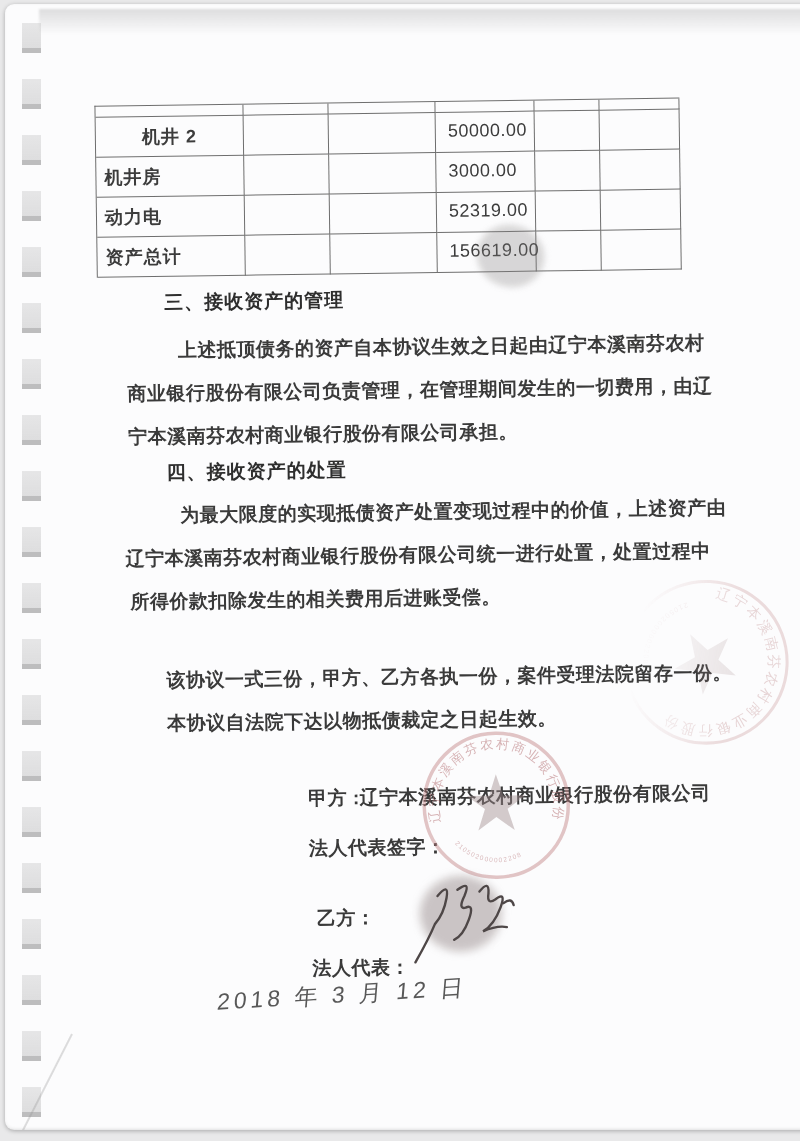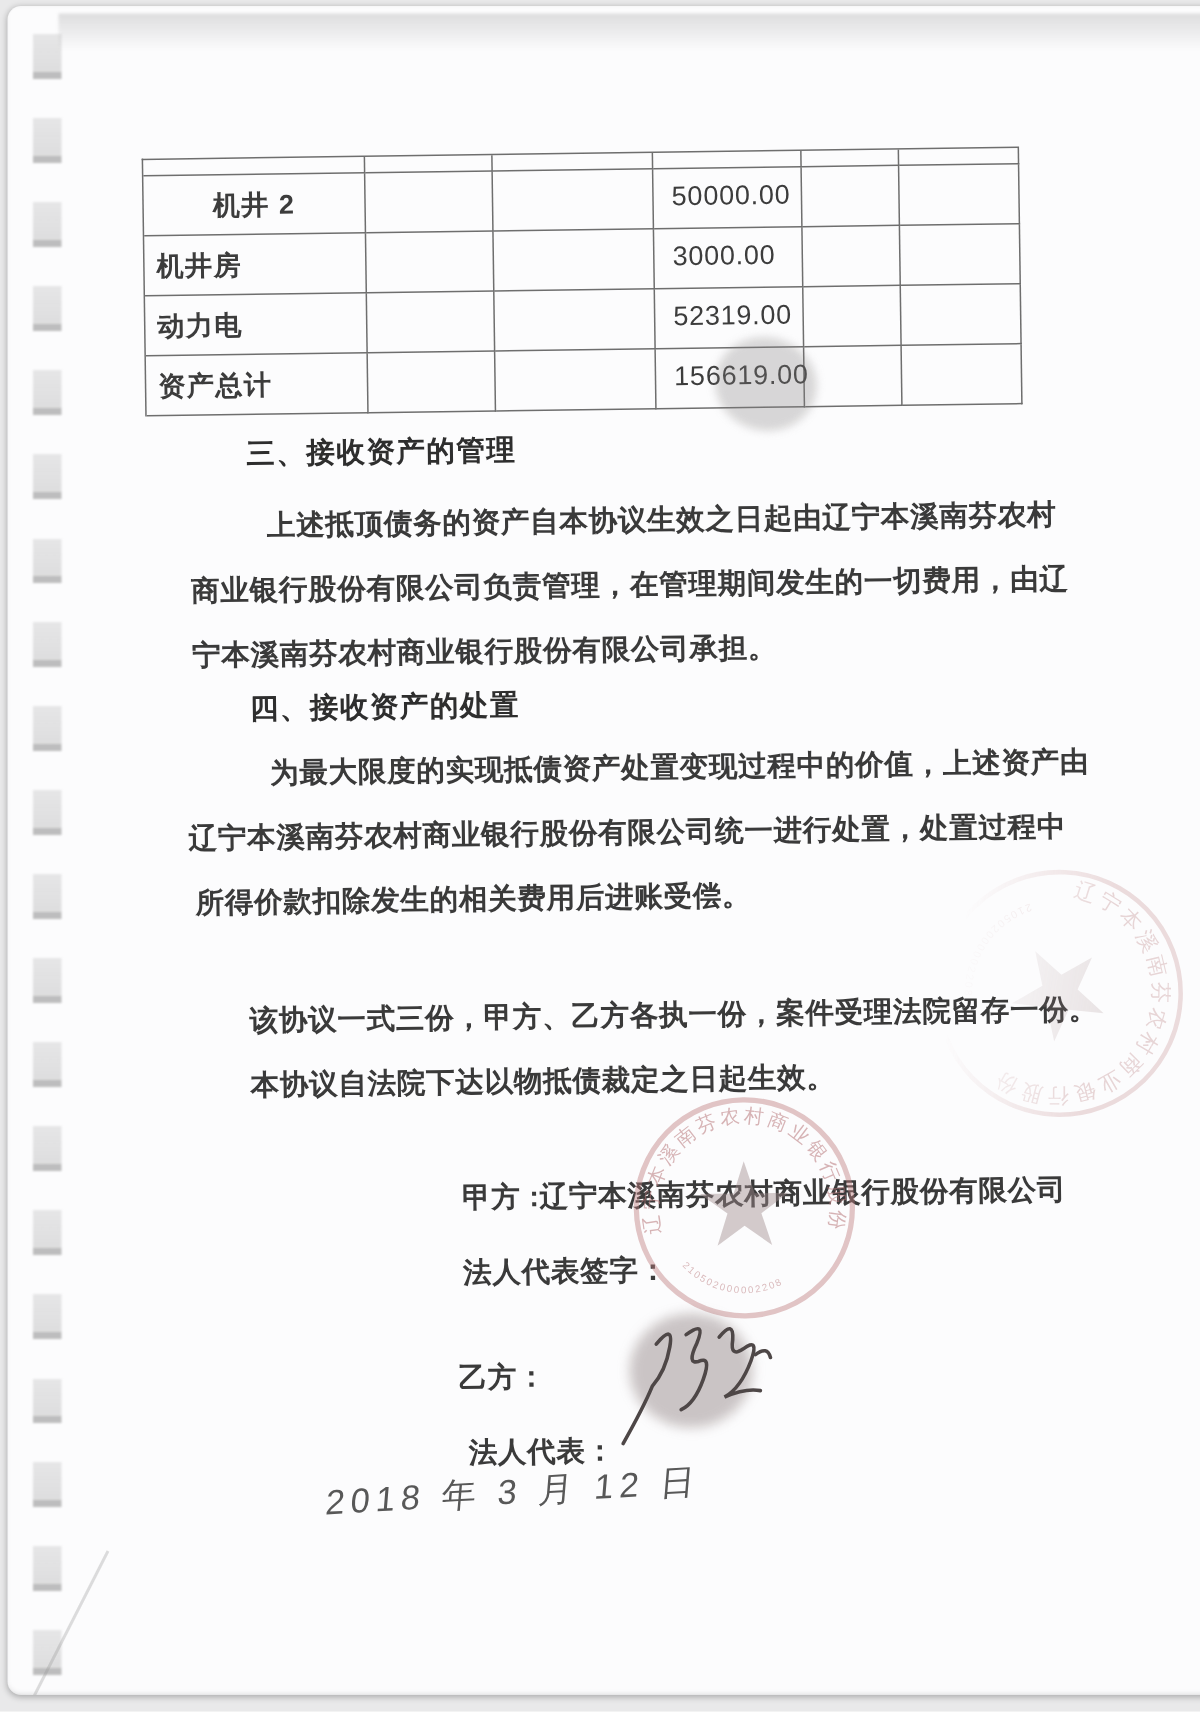--- a/index.html
+++ b/index.html
@@ -176,21 +176,21 @@
       <circle r="72" fill="none" stroke="rgba(190,124,126,.55)" stroke-width="3.5"></circle>
       <text font-size="13" fill="rgba(183,118,121,.68)" letter-spacing="2.2">
         <textPath href="#mArcTop">辽宁本溪南芬农村商业银行股份有限公司</textPath>
       </text>
       <text font-size="6.5" fill="rgba(183,118,121,.62)" letter-spacing="1.3">
         <textPath href="#mArcBot">210502000002208</textPath>
       </text>
       <polygon points="0,-31 7,-9.6 29.5,-9.6 11.3,3.7 18.2,25.1 0,11.9 -18.2,25.1 -11.3,3.7 -29.5,-9.6 -7,-9.6" fill="rgba(158,138,141,.55)"></polygon>
     </svg>
 
-    <div class="line" style="left:288px;top:906px;">乙方：</div>
+    <div class="line" style="left:299px;top:906px;">乙方：</div>
     <div class="blob blob-sig"></div>
     <svg class="sig" viewBox="0 0 132 102">
       <g fill="none" stroke="#4e4747" stroke-width="2.4" stroke-linecap="round">
         <path d="M52,26 q12,-14 9,2 t-12,26 q-6,14 -20,38"></path>
         <path d="M72,20 q14,-10 7,6 q-7,14 1,12 q9,-4 3,12 q-6,16 -15,20"></path>
         <path d="M94,22 q10,-12 9,2 q-2,12 7,6 q11,-8 5,8 q-7,18 -18,24 q14,-6 24,-4"></path>
         <path d="M118,34 q8,-6 10,2"></path>
       </g>
     </svg>
     <div class="line" style="left:294px;top:956px;">法人代表：</div>

